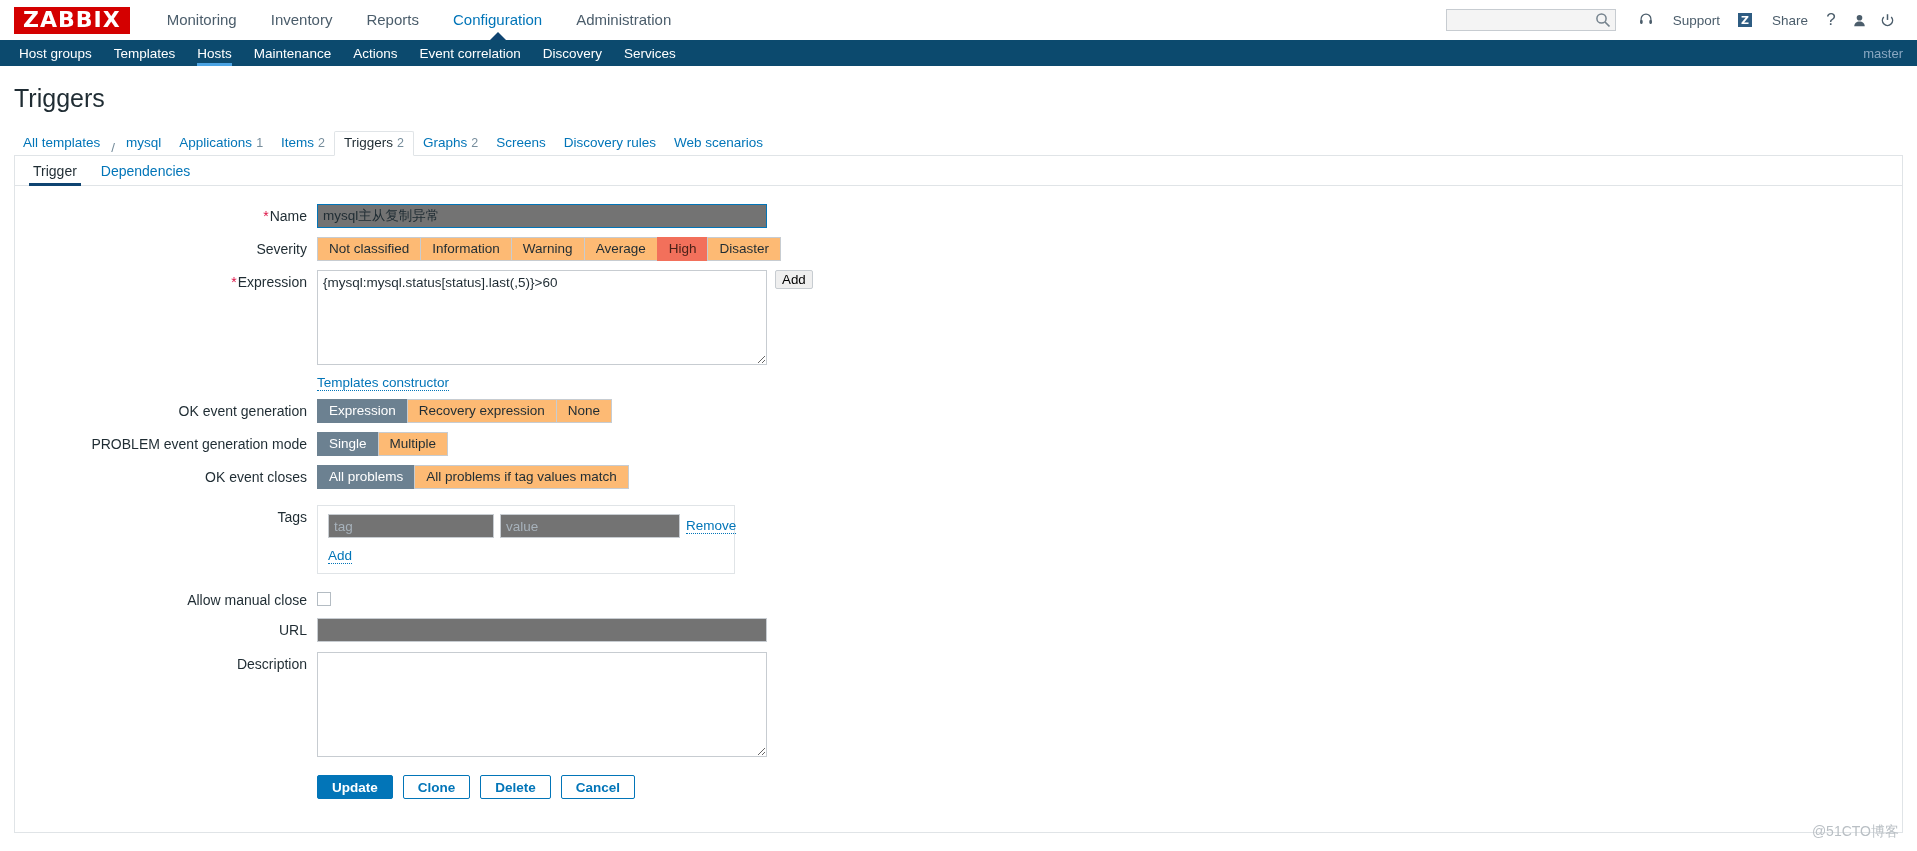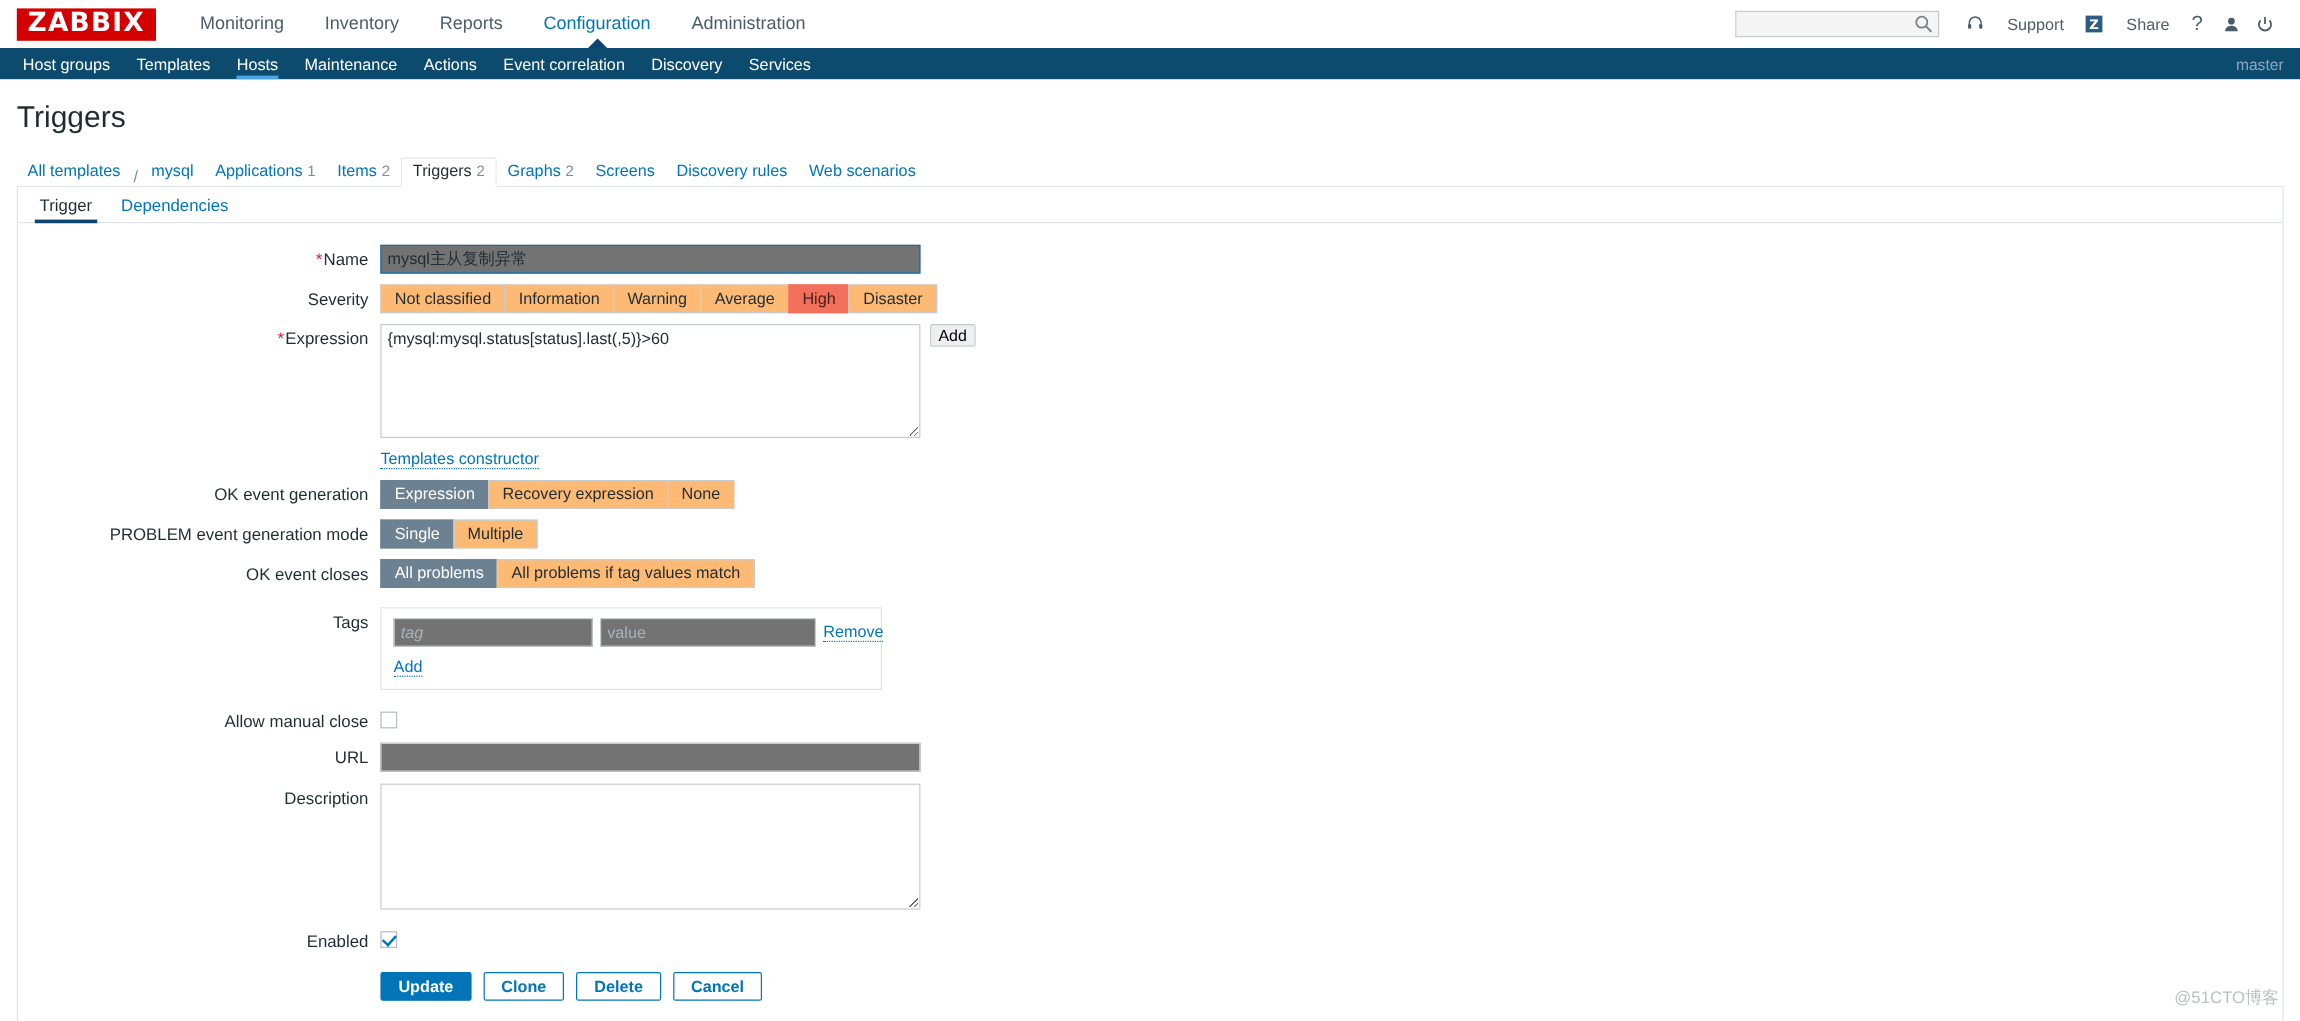--- a/index.html
+++ b/index.html
@@ -273,21 +273,21 @@
     border-bottom: 1px dotted #0275b8;
     cursor: pointer;
   }
 
   .tagbox {
     border: 1px solid #e0e4e7;
     padding: 8px 10px 10px 10px;
     width: 418px;
   }
   .tagrow { display: flex; align-items: center; gap: 6px; margin-bottom: 8px; }
-  .tagrow .tagin { width: 166px; font-style: italic; }
+  .tagrow .tagin { width: 166px; }
   .tagrow .valin { width: 180px; }
 
   .chk {
     -webkit-appearance: none; appearance: none;
     width: 14px; height: 14px;
     border: 1px solid #b4bcc3;
     background: #fff;
     margin: 4px 0 0 0;
     position: relative;
     cursor: pointer;
@@ -534,26 +534,20 @@
         </div>
       </div>
 
       <div class="frow" style="margin-top:10px;">
         <div class="flabel">Description</div>
         <div class="fctl">
           <textarea class="ta" style="width: 450px; height: 105px;"></textarea>
         </div>
       </div>
 
-      <div class="frow" style="margin-top:14px;">
-        <div class="flabel">Enabled</div>
-        <div class="fctl">
-          <input type="checkbox" class="chk" checked="" style="">
-        </div>
-      </div>
 
       <div class="frow" style="margin-top:18px;">
         <div class="flabel"></div>
         <div class="fctl btns">
           <button class="b primary">Update</button>
           <button class="b ghost">Clone</button>
           <button class="b ghost">Delete</button>
           <button class="b ghost">Cancel</button>
         </div>
       </div>

